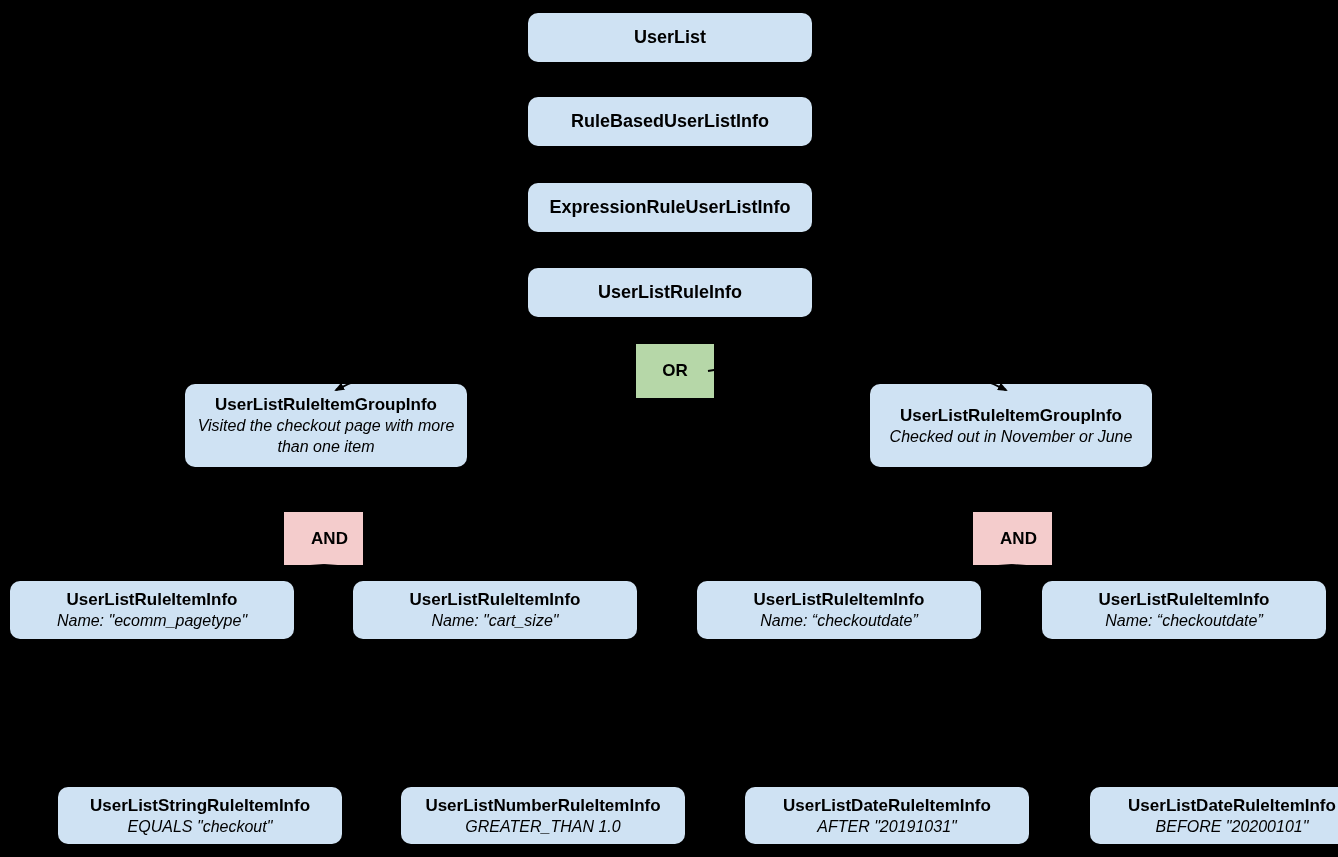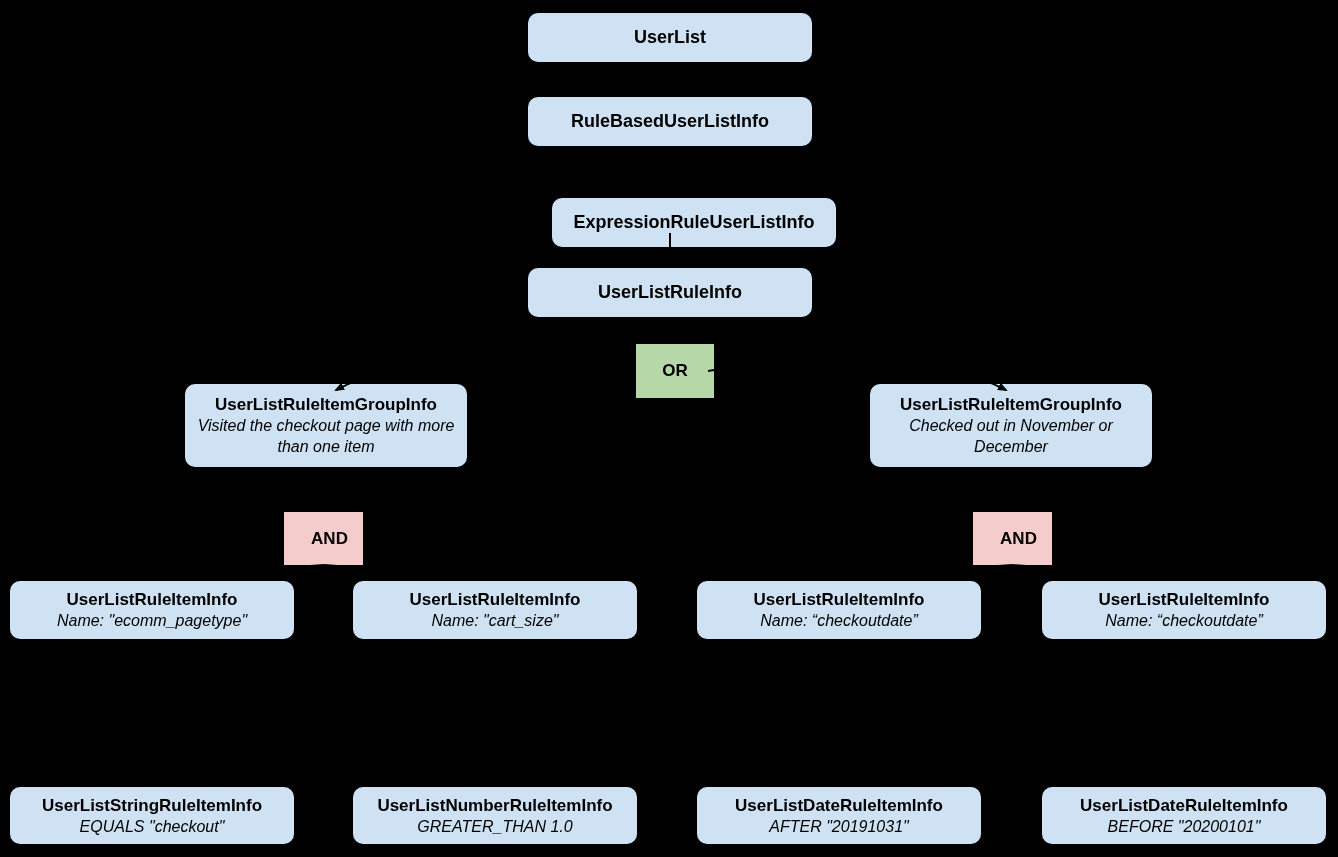--- a/index.html
+++ b/index.html
@@ -37,35 +37,35 @@
     font-size: 17px;
     box-sizing: border-box;
   }
   .or-box  { background: var(--or-fill, #b6d7a8); margin-left: 6px; }
   .and-box { background: var(--and-fill, #f4cccc); }
 
   
   .chain { left: 528px; width: 284px; height: 49px; }
   .chain-0 { top: 13px; }
   .chain-1 { top: 97px; }
-  .chain-2 { top: 198px; margin-left: 24px; }
+  .chain-2 { top: 183px; }
   .chain-3 { top: 268px; }
 
   .or-box { left: 630px; top: 344px; width: 78px; height: 54px; }
 
   .group { top: 384px; width: 282px; height: 83px; align-items: center; }
   .group-0 { left: 185px; }
   .group-1 { left: 870px; }
 
   .and-box { top: 512px; width: 79px; height: 53px; padding-left: 12px; }
   .and-0 { left: 284px; }
   .and-1 { left: 973px; }
 
   .rowitem { top: 581px; width: 284px; height: 58px; }
-  .opnd    { top: 787px; width: 284px; height: 57px; }
+  .opnd    { top: 787px; width: 284px; height: 57px; margin-left: 48px; }
   .col-0 { left: 10px; }
   .col-1 { left: 353px; }
   .col-2 { left: 697px; }
   .col-3 { left: 1042px; }
 
   svg.connectors {
     position: absolute;
     left: 0; top: 0;
     width: 1338px; height: 857px;
     pointer-events: none;
@@ -92,21 +92,21 @@
   <div class="opbox or-box">
     <span>OR</span>
   </div>
 
   <div class="node group group-0">
     <span class="title">UserListRuleItemGroupInfo</span>
     <span class="subtitle">Visited the checkout page with more than one item</span>
   </div>
   <div class="node group group-1">
     <span class="title">UserListRuleItemGroupInfo</span>
-    <span class="subtitle">Checked out in November or December</span>
+    <span class="subtitle">Checked out in November or June</span>
   </div>
 
   <div class="opbox and-box and-0">
     <span>AND</span>
   </div>
   <div class="opbox and-box and-1">
     <span>AND</span>
   </div>
 
   <div class="node rowitem col-0">

